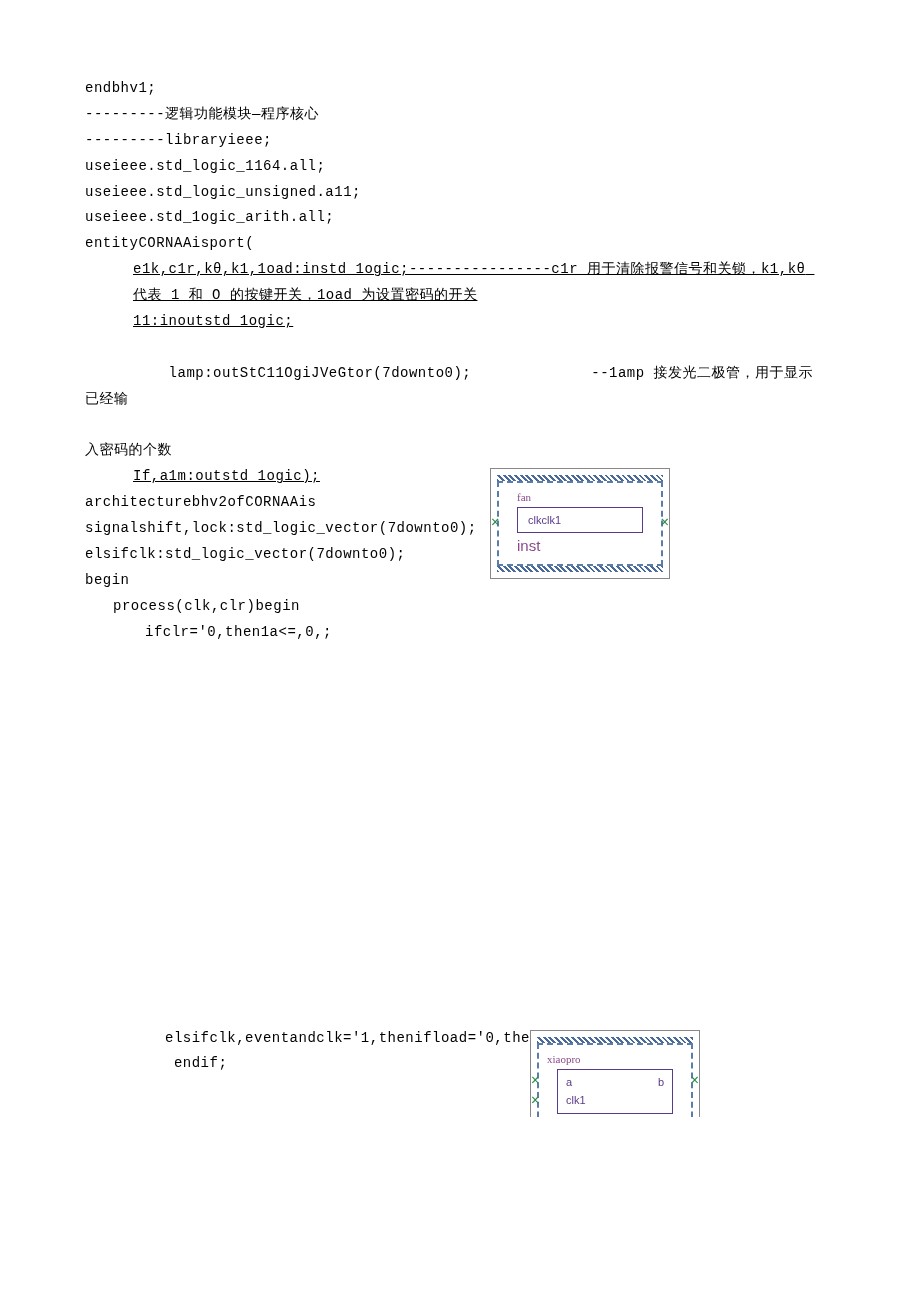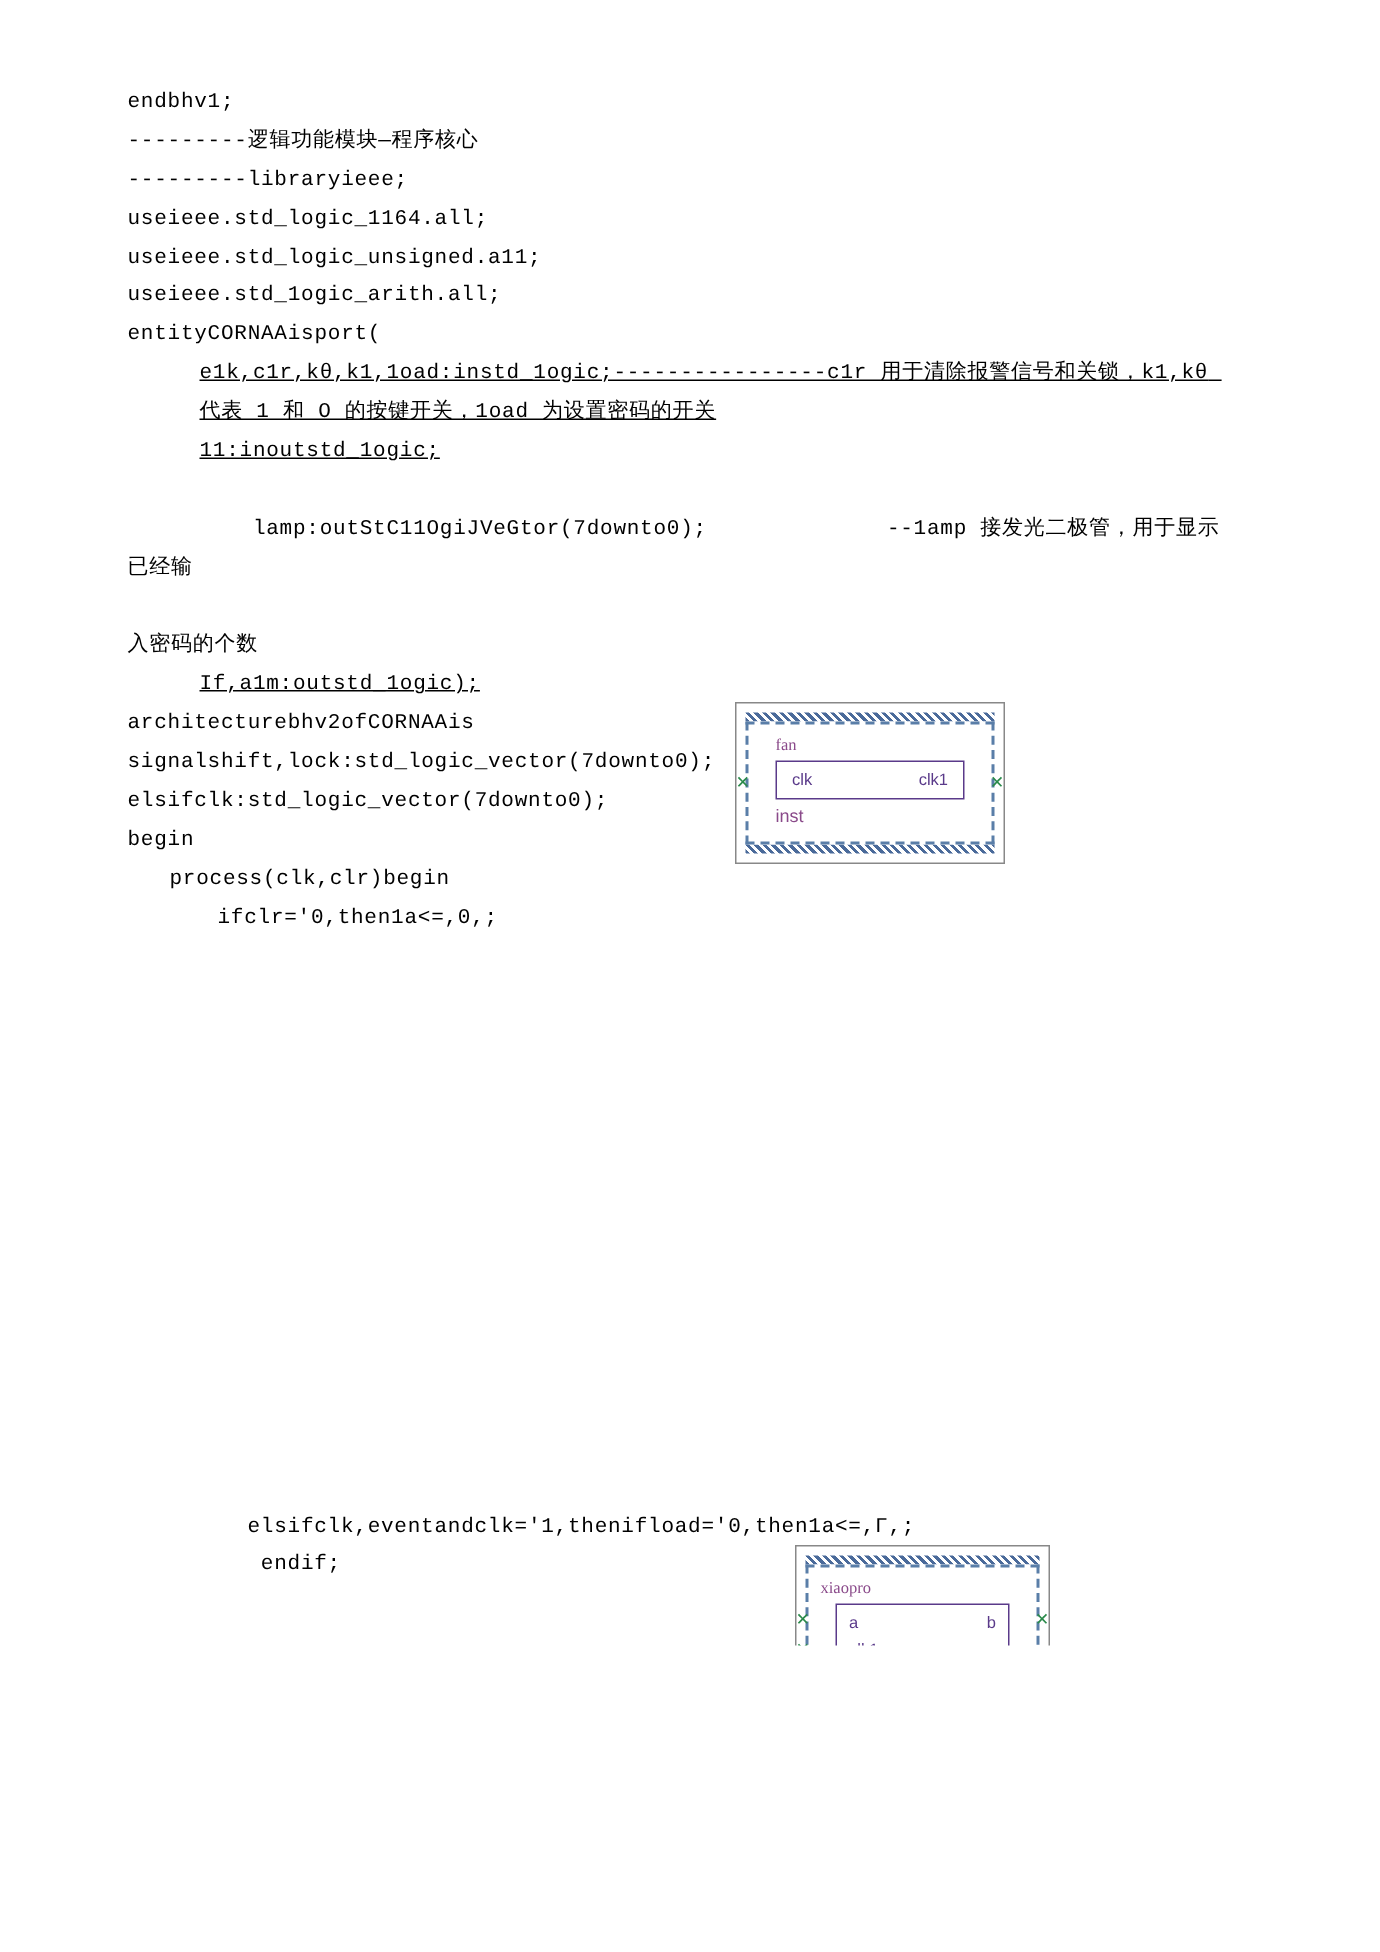--- a/index.html
+++ b/index.html
@@ -5,21 +5,21 @@
   body {
     margin: 0;
     padding: 0;
     background: #ffffff;
     font-family: "SimSun", "Courier New", monospace;
     font-size: 14px;
     color: #000000;
     width: 920px;
   }
   .page {
-    padding: 56px 85px 40px 85px;
+    padding: 76px 85px 40px 85px;
     position: relative;
     box-sizing: border-box;
     width: 912px;
   }
   .code-line {
     white-space: pre-wrap;
     line-height: 1.85;
     letter-spacing: 0.5px;
   }
   .indent1 { padding-left: 48px; text-decoration: underline; }
@@ -41,41 +41,41 @@
     color: #8a4a8a;
     font-family: Liberation Serif, serif;
     font-size: 11px;
     margin-bottom: 4px;
   }
   .diagram-rect {
     border: 1px solid #5a3a8a;
     padding: 6px 10px;
     margin: 4px 10px;
     display: flex;
-    justify-content: space-between;
+    justify-content: flex-start;
     align-items: center;
     font-family: Arial, sans-serif;
     font-size: 11px;
     color: #5a3a8a;
     background: #fff;
   }
   .diagram-rect2 {
     border: 1px solid #5a3a8a;
     padding: 4px 8px;
     margin: 4px 10px;
     font-family: Arial, sans-serif;
     font-size: 11px;
     color: #5a3a8a;
     background: #fff;
     line-height: 1.6;
   }
   .inst-label {
     color: #8a4a8a;
     font-family: Arial, sans-serif;
-    font-size: 12px;
+    font-size: 15px;
     margin-top: 4px;
     margin-left: 10px;
   }
   .pin {
     position: absolute;
     color: #2a8a4a;
     font-size: 14px;
     font-weight: bold;
   }
   .hatch {

